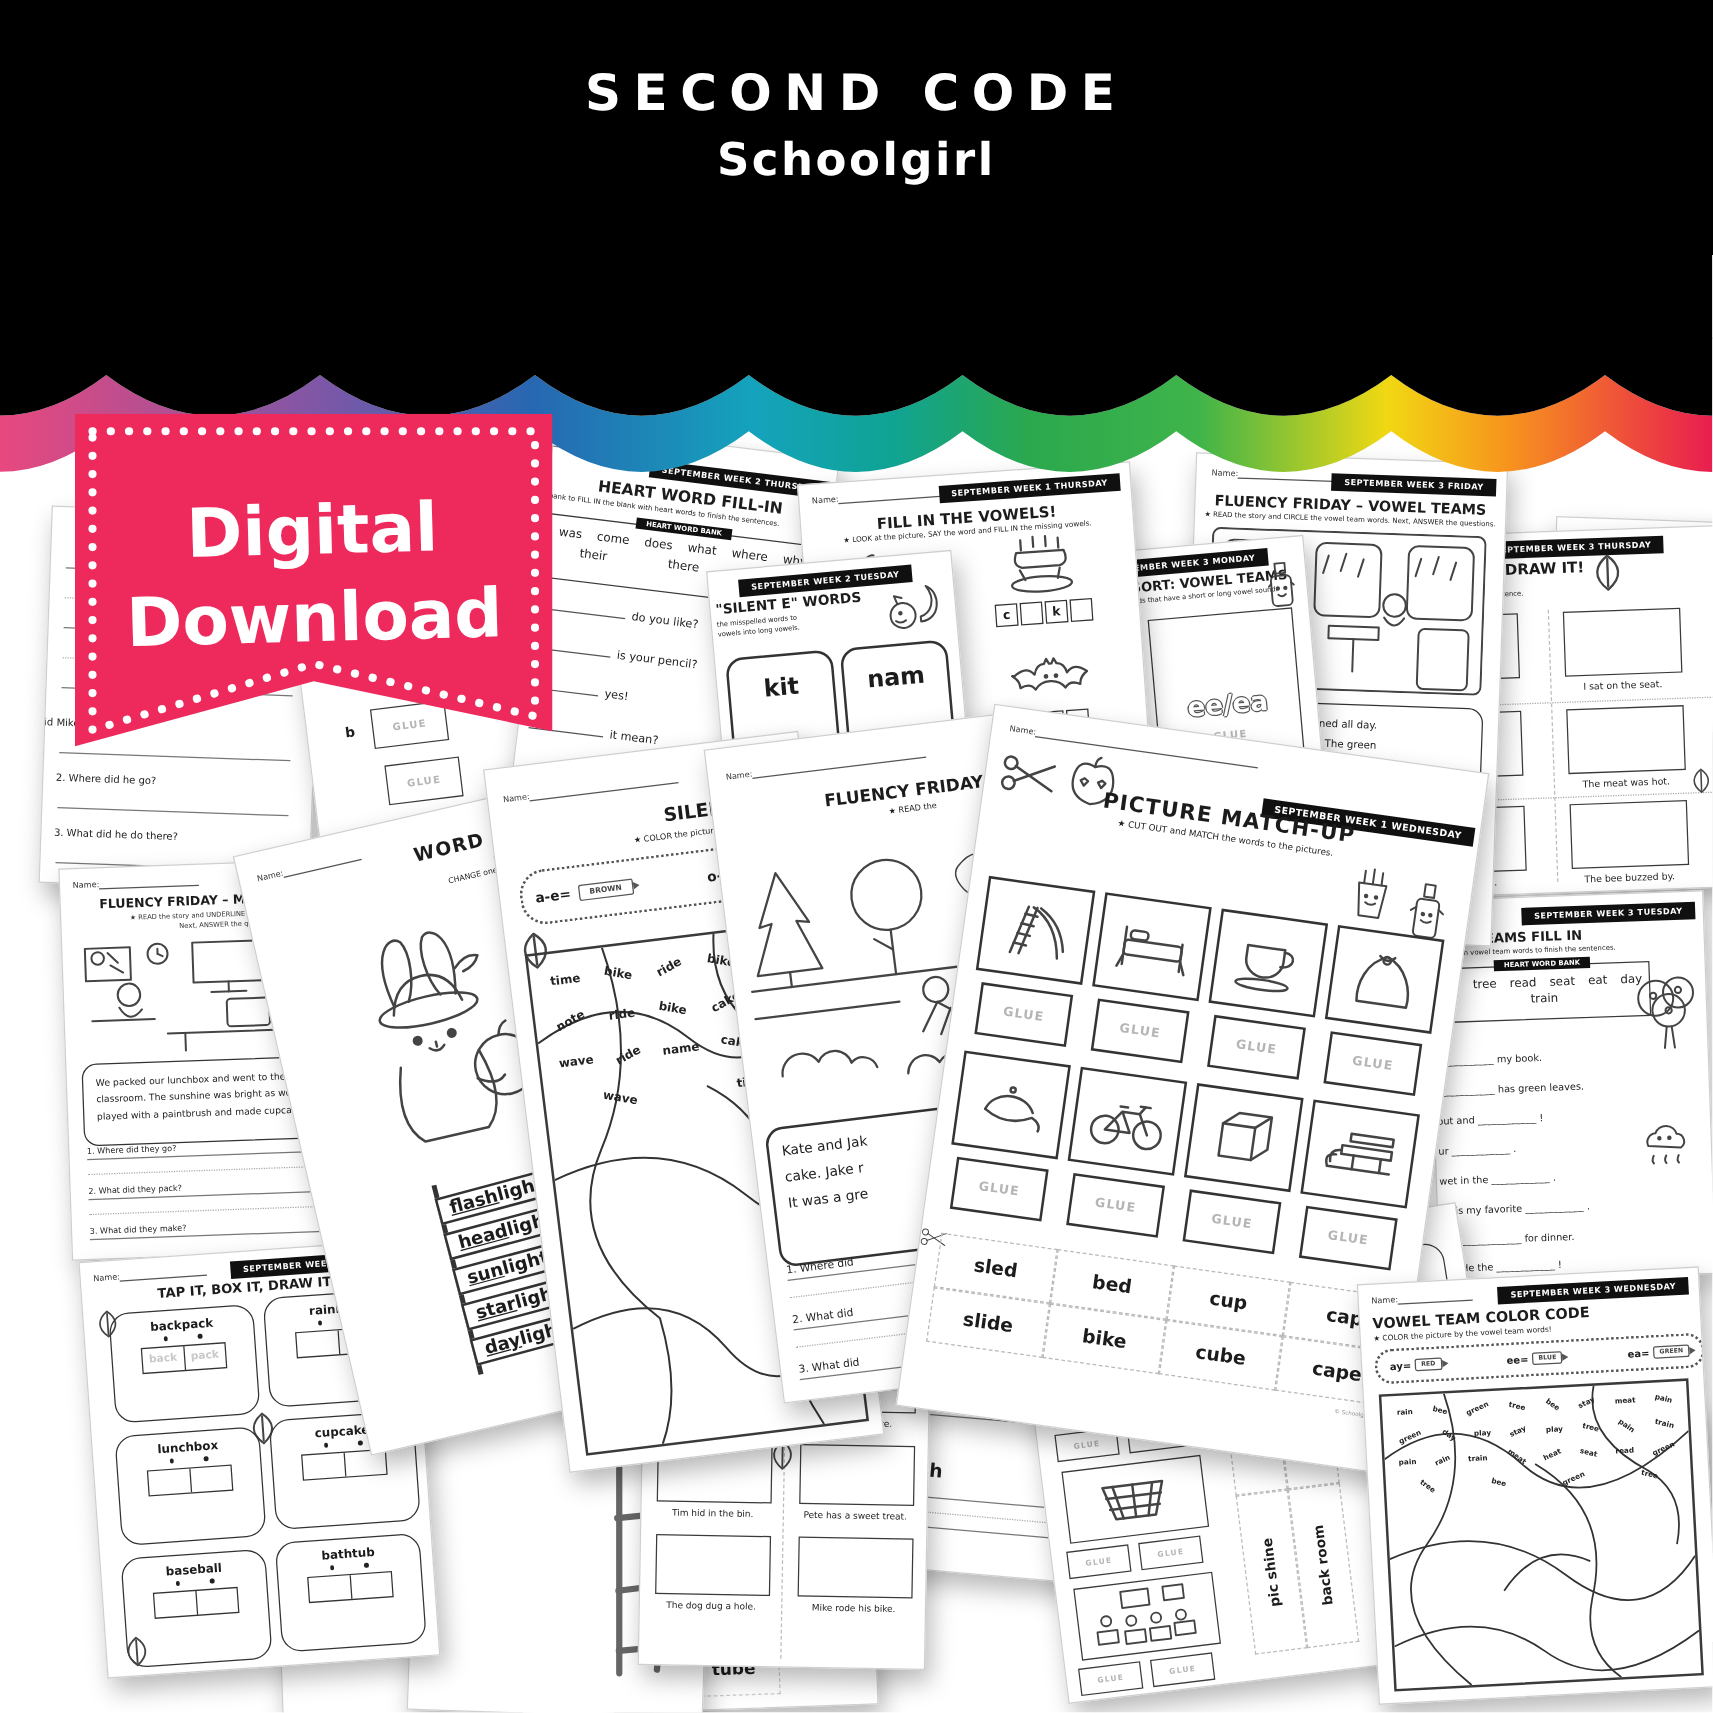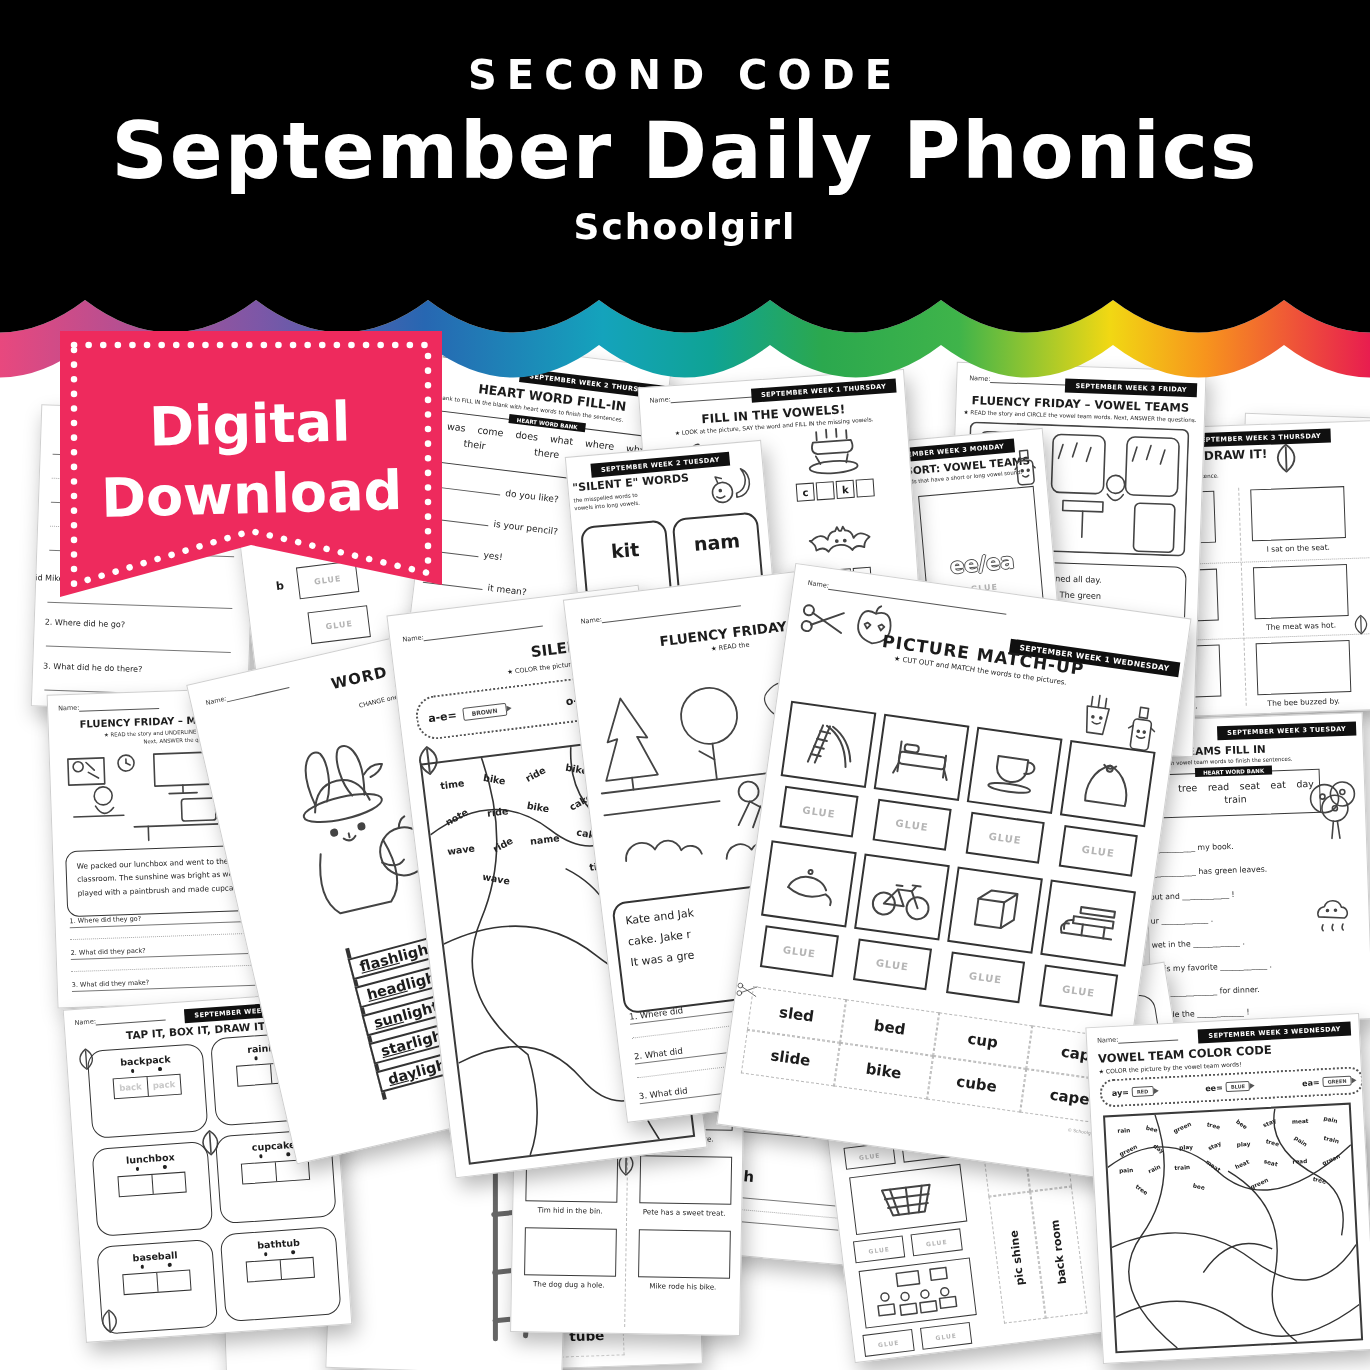--- a/index.html
+++ b/index.html
@@ -1002,21 +1002,20 @@
           <span>tree</span>
           <span>bee</span>
           <span>green</span>
           <span>tree</span>
         </div>
     </div>
   </div>
 
   <div class="hdr">
     <div class="eyebrow">SECOND CODE</div>
-    <div class="title">September Daily Phonics</div>
     <div class="subtitle">Schoolgirl</div>
   </div>
   <svg class="scallop" viewBox="0 0 1370 150" preserveAspectRatio="none">
     <defs>
       <linearGradient id="rb" x1="0" y1="0" x2="1370" y2="0" gradientUnits="userSpaceOnUse">
         <stop offset="0" stop-color="#E8487E"></stop>
           <stop offset="0.19" stop-color="#7C57A7"></stop>
         <stop offset="0.31" stop-color="#2767B2"></stop>
           <stop offset="0.44" stop-color="#14A3BC"></stop>
         <stop offset="0.52" stop-color="#0FA394"></stop>

